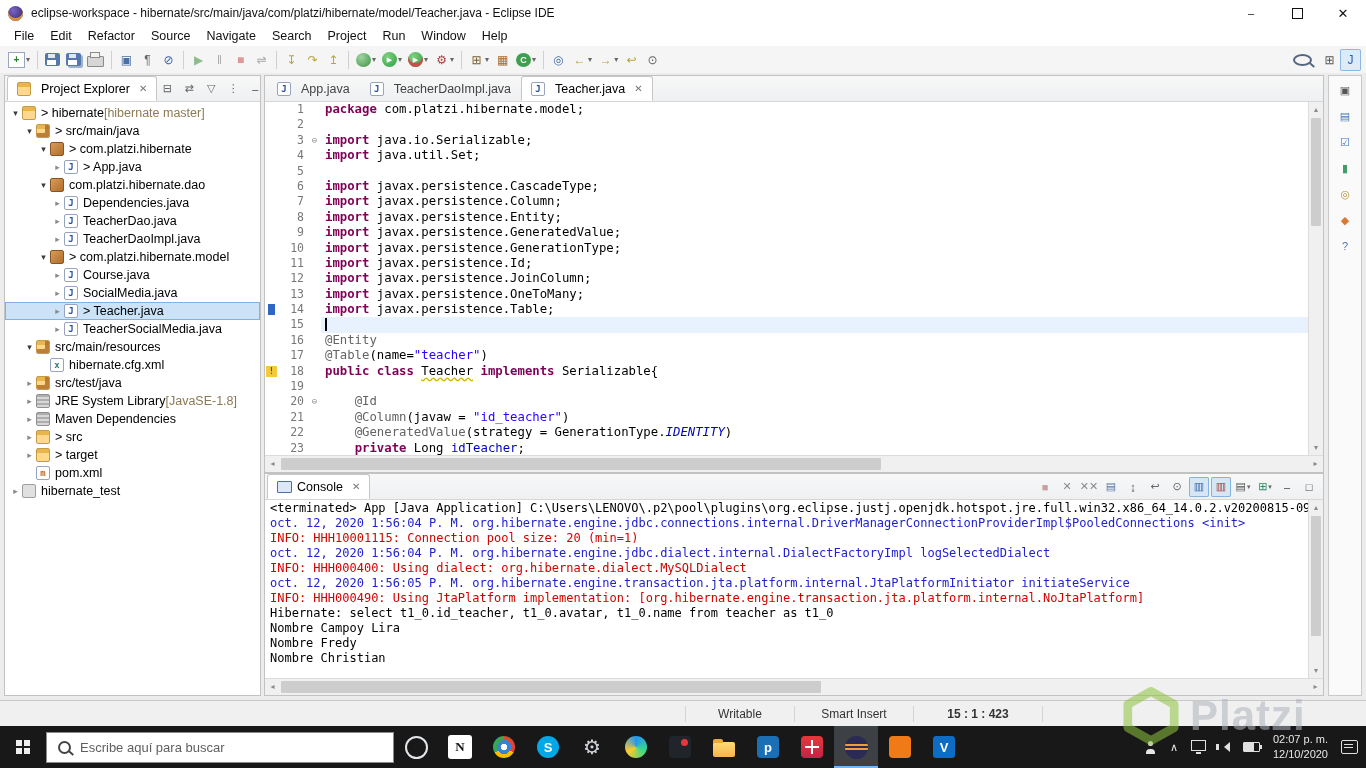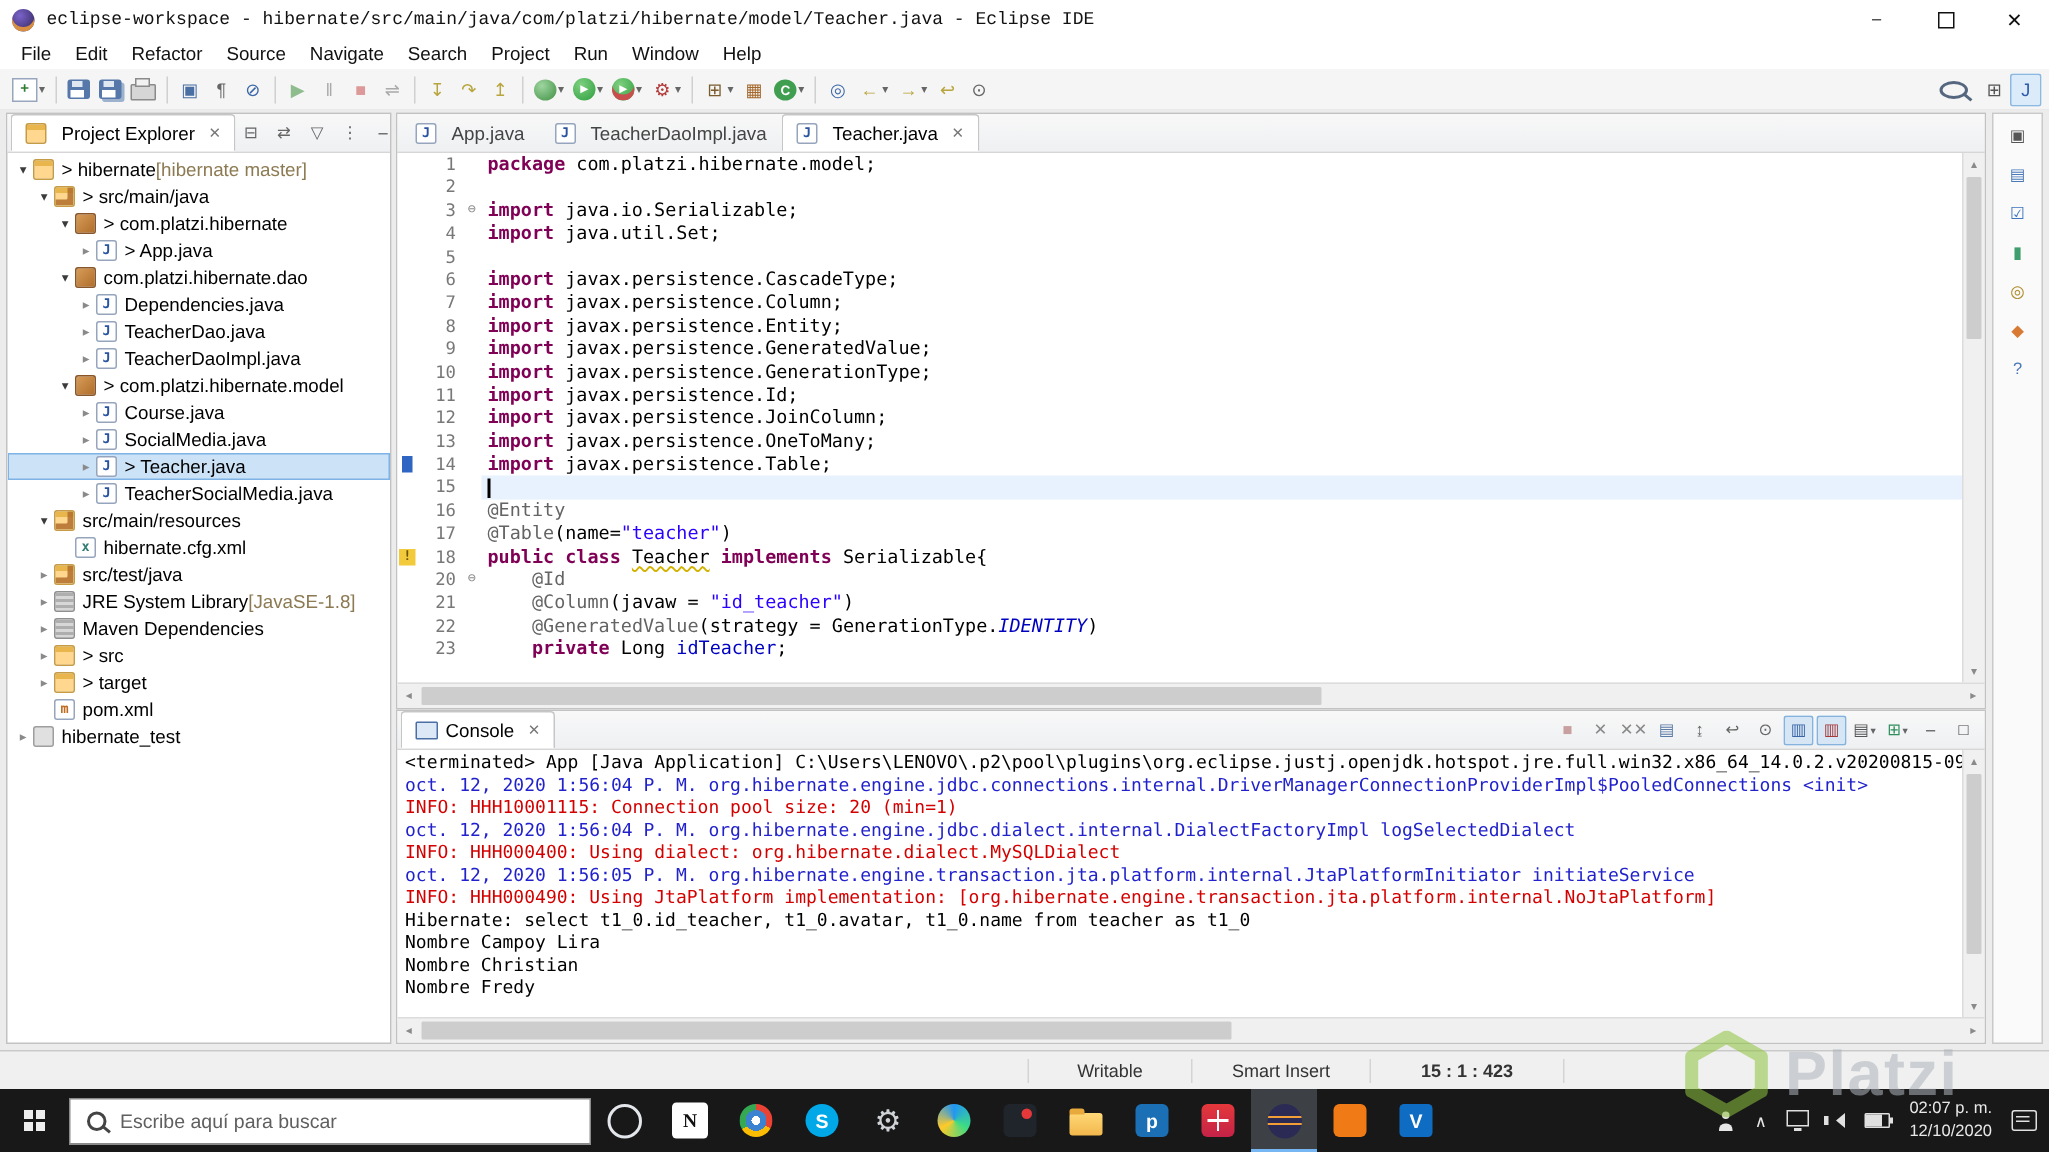--- a/index.html
+++ b/index.html
@@ -3,21 +3,21 @@
 <meta charset="utf-8">
 <style>
   html,body{margin:0;padding:0;background:#000;}
   #screen{position:relative;width:1366px;height:768px;background:#fff;overflow:hidden;
           font-family:"Liberation Sans",sans-serif;font-size:12.5px;color:#000;}
 
   
   #titlebar{position:absolute;top:0;left:0;right:0;height:26px;background:#fff;display:flex;align-items:center;}
   .title-icon{width:15px;height:15px;border-radius:50%;margin:0 8px 0 8px;flex:none;
      background:radial-gradient(circle at 35% 30%,#7a63c9,#2c2255);box-shadow:inset 0 -3px 0 rgba(242,157,53,.85);}
-  .title-text{font-size:12px;color:#111;white-space:nowrap;font-family:Liberation Mono, monospace;}
+  .title-text{font-size:12px;color:#111;white-space:nowrap;}
   .win-controls{margin-left:auto;display:flex;height:26px;}
   .win-btn{width:46px;height:26px;display:flex;align-items:center;justify-content:center;font-size:11px;color:#111;}
   .win-btn.close{font-size:13px;}
   .max-glyph{width:9px;height:9px;border:1px solid #111;display:block;}
 
   
   #menubar{position:absolute;top:26px;left:0;right:0;height:20px;background:#fff;display:flex;align-items:center;padding-left:6px;}
   .menu-item{padding:2px 8px;font-size:12.5px;color:#111;}
 
   
@@ -584,20 +584,26 @@
             <span class="ltext"><span class="tok-a">@Table</span><span class="tok-p">(name=</span><span class="tok-s">"teacher"</span><span class="tok-p">)</span></span>
           </div>
           <div class="code-line">
             <span class="ann ann-warn">!</span>
             <span class="lnum">18</span>
             <span class="fold"></span>
             <span class="ltext"><span class="tok-k">public class</span><span class="tok-p"> </span><span class="tok-w">Teacher</span><span class="tok-p"> </span><span class="tok-k">implements</span><span class="tok-p"> Serializable{</span></span>
           </div>
           <div class="code-line">
             <span class="ann"></span>
+            <span class="lnum">19</span>
+            <span class="fold"></span>
+            <span class="ltext"></span>
+          </div>
+          <div class="code-line">
+            <span class="ann"></span>
             <span class="lnum">20</span>
             <span class="fold">⊖</span>
             <span class="ltext"><span class="tok-p">    </span><span class="tok-a">@Id</span></span>
           </div>
           <div class="code-line">
             <span class="ann"></span>
             <span class="lnum">21</span>
             <span class="fold"></span>
             <span class="ltext"><span class="tok-p">    </span><span class="tok-a">@Column</span><span class="tok-p">(javaw = </span><span class="tok-s">"id_teacher"</span><span class="tok-p">)</span></span>
           </div>
@@ -680,22 +686,22 @@
       <div id="console-body">
         <div class="cl-head">&lt;terminated&gt; App [Java Application] C:\Users\LENOVO\.p2\pool\plugins\org.eclipse.justj.openjdk.hotspot.jre.full.win32.x86_64_14.0.2.v20200815-0932\jre\bin\javaw.exe (12 oct. 2020 13:56:01 – 13:56:06)</div>
       <div class="cl-log">oct. 12, 2020 1:56:04 P. M. org.hibernate.engine.jdbc.connections.internal.DriverManagerConnectionProviderImpl$PooledConnections &lt;init&gt;</div>
           <div class="cl-err">INFO: HHH10001115: Connection pool size: 20 (min=1)</div>
           <div class="cl-log">oct. 12, 2020 1:56:04 P. M. org.hibernate.engine.jdbc.dialect.internal.DialectFactoryImpl logSelectedDialect</div>
           <div class="cl-err">INFO: HHH000400: Using dialect: org.hibernate.dialect.MySQLDialect</div>
           <div class="cl-log">oct. 12, 2020 1:56:05 P. M. org.hibernate.engine.transaction.jta.platform.internal.JtaPlatformInitiator initiateService</div>
           <div class="cl-err">INFO: HHH000490: Using JtaPlatform implementation: [org.hibernate.engine.transaction.jta.platform.internal.NoJtaPlatform]</div>
           <div class="cl-out">Hibernate: select t1_0.id_teacher, t1_0.avatar, t1_0.name from teacher as t1_0</div>
           <div class="cl-out">Nombre Campoy Lira</div>
+          <div class="cl-out">Nombre Fredy</div>
           <div class="cl-out">Nombre Christian</div>
-          <div class="cl-out">Nombre Fredy</div>
         </div>
       <div class="vscroll" style="bottom:17px;">
         <span class="arr up">▴</span>
         <div class="vthumb" style="top:16px;height:120px;"></div>
         <span class="arr down">▾</span>
       </div>
       <div class="hscroll">
         <span class="arr">◂</span>
         <div class="hthumb" style="left:16px;width:540px;"></div>
         <span class="arr right">▸</span>

